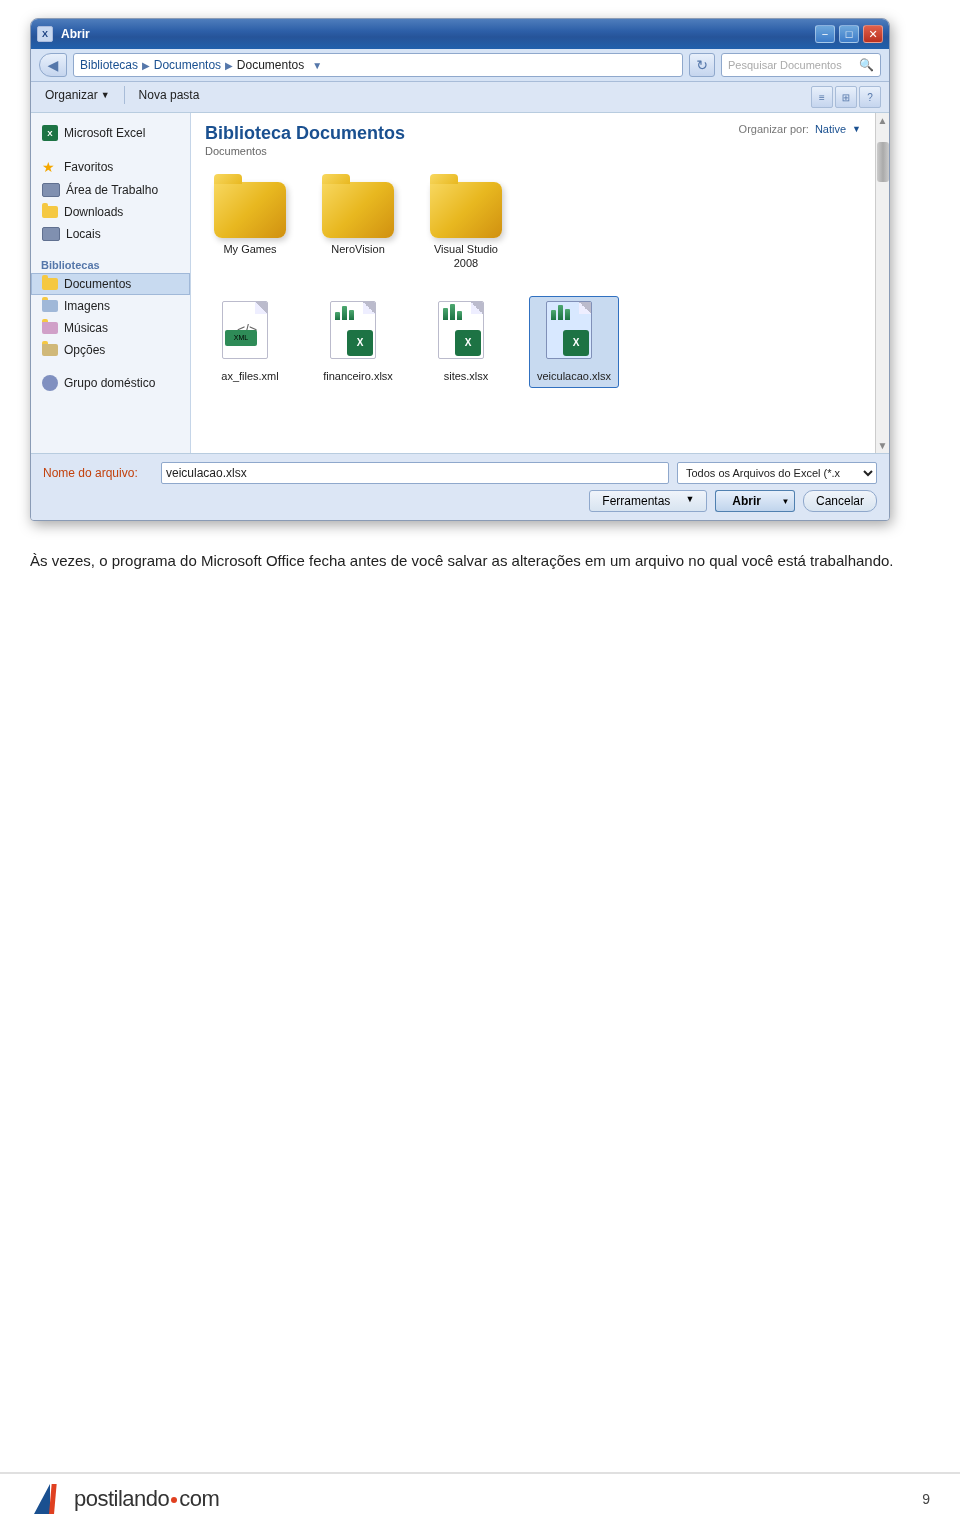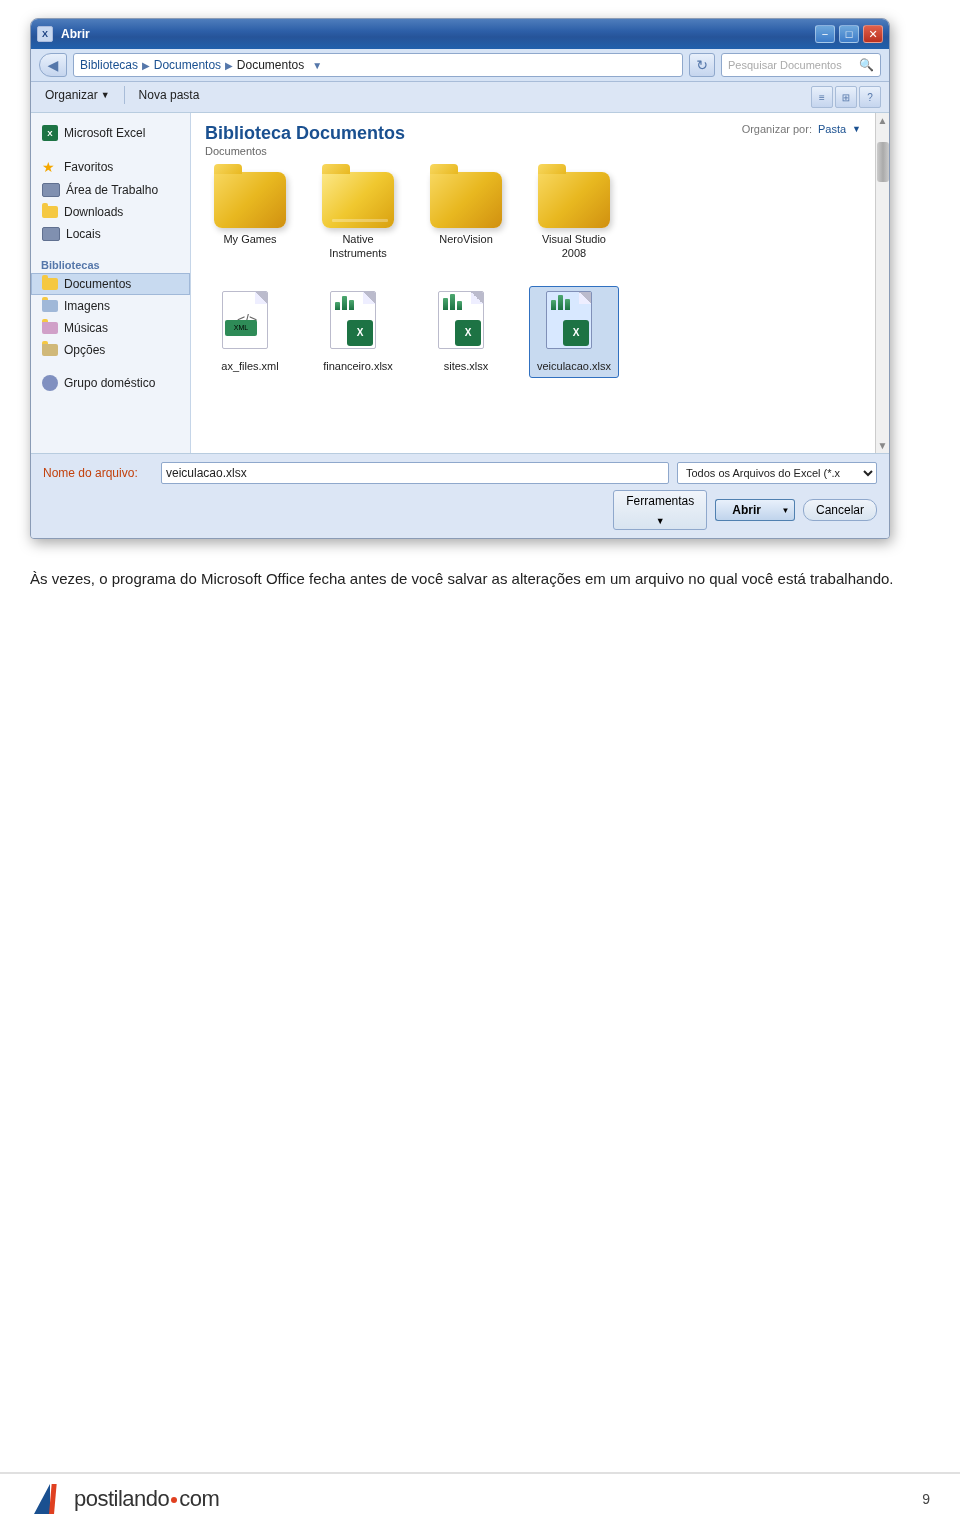--- a/index.html
+++ b/index.html
@@ -225,21 +225,21 @@
       flex: 1;
       padding: 10px 14px;
       overflow-y: auto;
       background: #fff;
     }
 
     .file-area-header {
       display: flex;
       align-items: flex-start;
       justify-content: space-between;
-      margin-bottom: 10px;
+      margin-bottom: 20px;
     }
     .library-title {
       font-size: 18px;
       font-weight: bold;
       color: #1a5090;
     }
     .library-subtitle {
       font-size: 11px;
       color: #666;
       margin-top: 1px;
@@ -437,21 +437,21 @@
       justify-content: flex-end;
       gap: 8px;
     }
     .footer-tools-btn {
       background: linear-gradient(to bottom, #f0f4fa, #d8e4f0);
       border: 1px solid #8fa8cc;
       border-radius: 3px;
       font-size: 12px;
       padding: 3px 12px;
       cursor: pointer;
-      display: flex; gap: 8px; flex-direction: column;
+      display: flex; gap: 15px;
     }
     .footer-open-btn {
       background: linear-gradient(to bottom, #e8f0fb, #c0d4ec);
       border: 1px solid #5080b0;
       border-radius: 3px;
       font-size: 12px;
       padding: 3px 16px;
       cursor: pointer;
       font-weight: bold;
     }
@@ -604,33 +604,29 @@
 
       <div class="file-area">
 
         <div class="file-area-header">
           <div>
             <div class="library-title">Biblioteca Documentos</div>
             <div class="library-subtitle">Documentos</div>
           </div>
           <div class="sort-control">
             <span class="sort-label">Organizar por:</span>
-            <span class="sort-value">Pasta</span>
+            <span class="sort-value">Native</span>
             <span style="font-size:9px;color:#1a5090;">▼</span>
           </div>
         </div>
 
         <div class="folders-grid">
           <div class="folder-item">
             <div class="big-folder"></div>
             <div class="folder-label">My Games</div>
-          </div>
-          <div class="folder-item">
-            <div class="big-folder open-folder"></div>
-            <div class="folder-label">Native Instruments</div>
           </div>
           <div class="folder-item">
             <div class="big-folder"></div>
             <div class="folder-label">NeroVision</div>
           </div>
           <div class="folder-item">
             <div class="big-folder"></div>
             <div class="folder-label">Visual Studio 2008</div>
           </div>
         </div>

